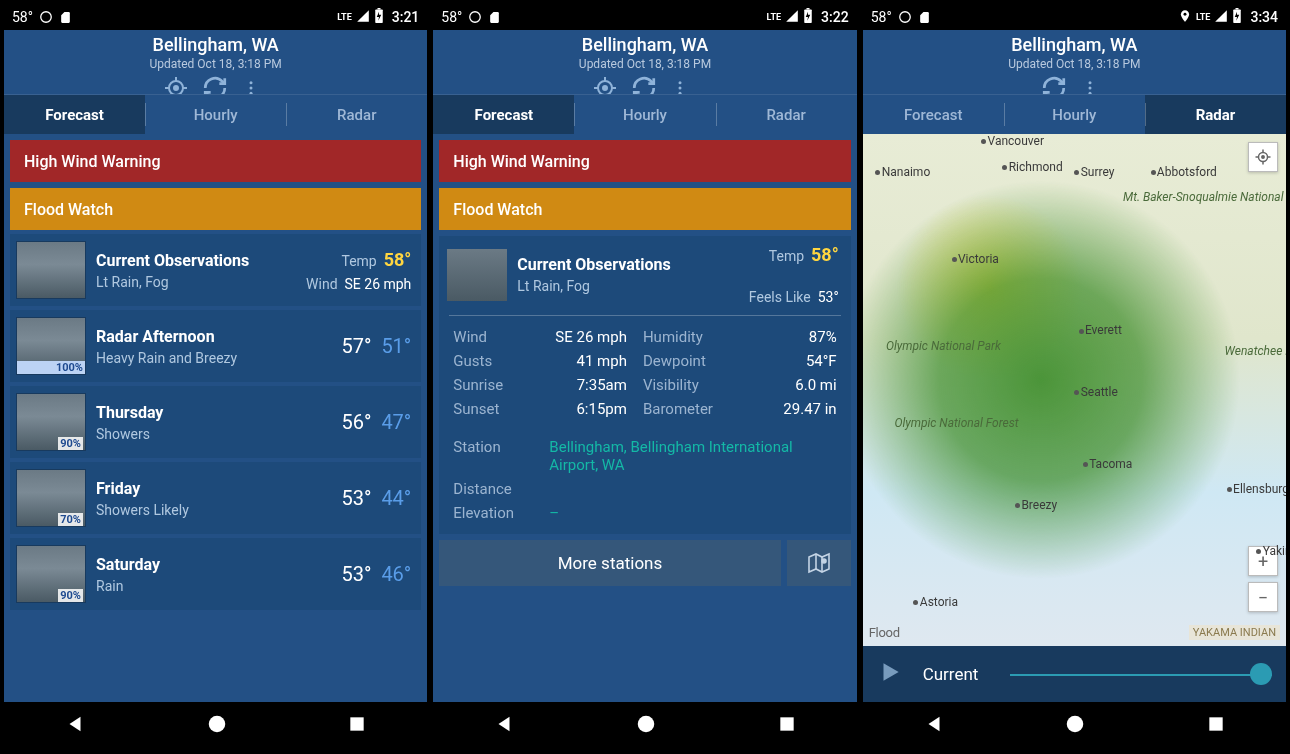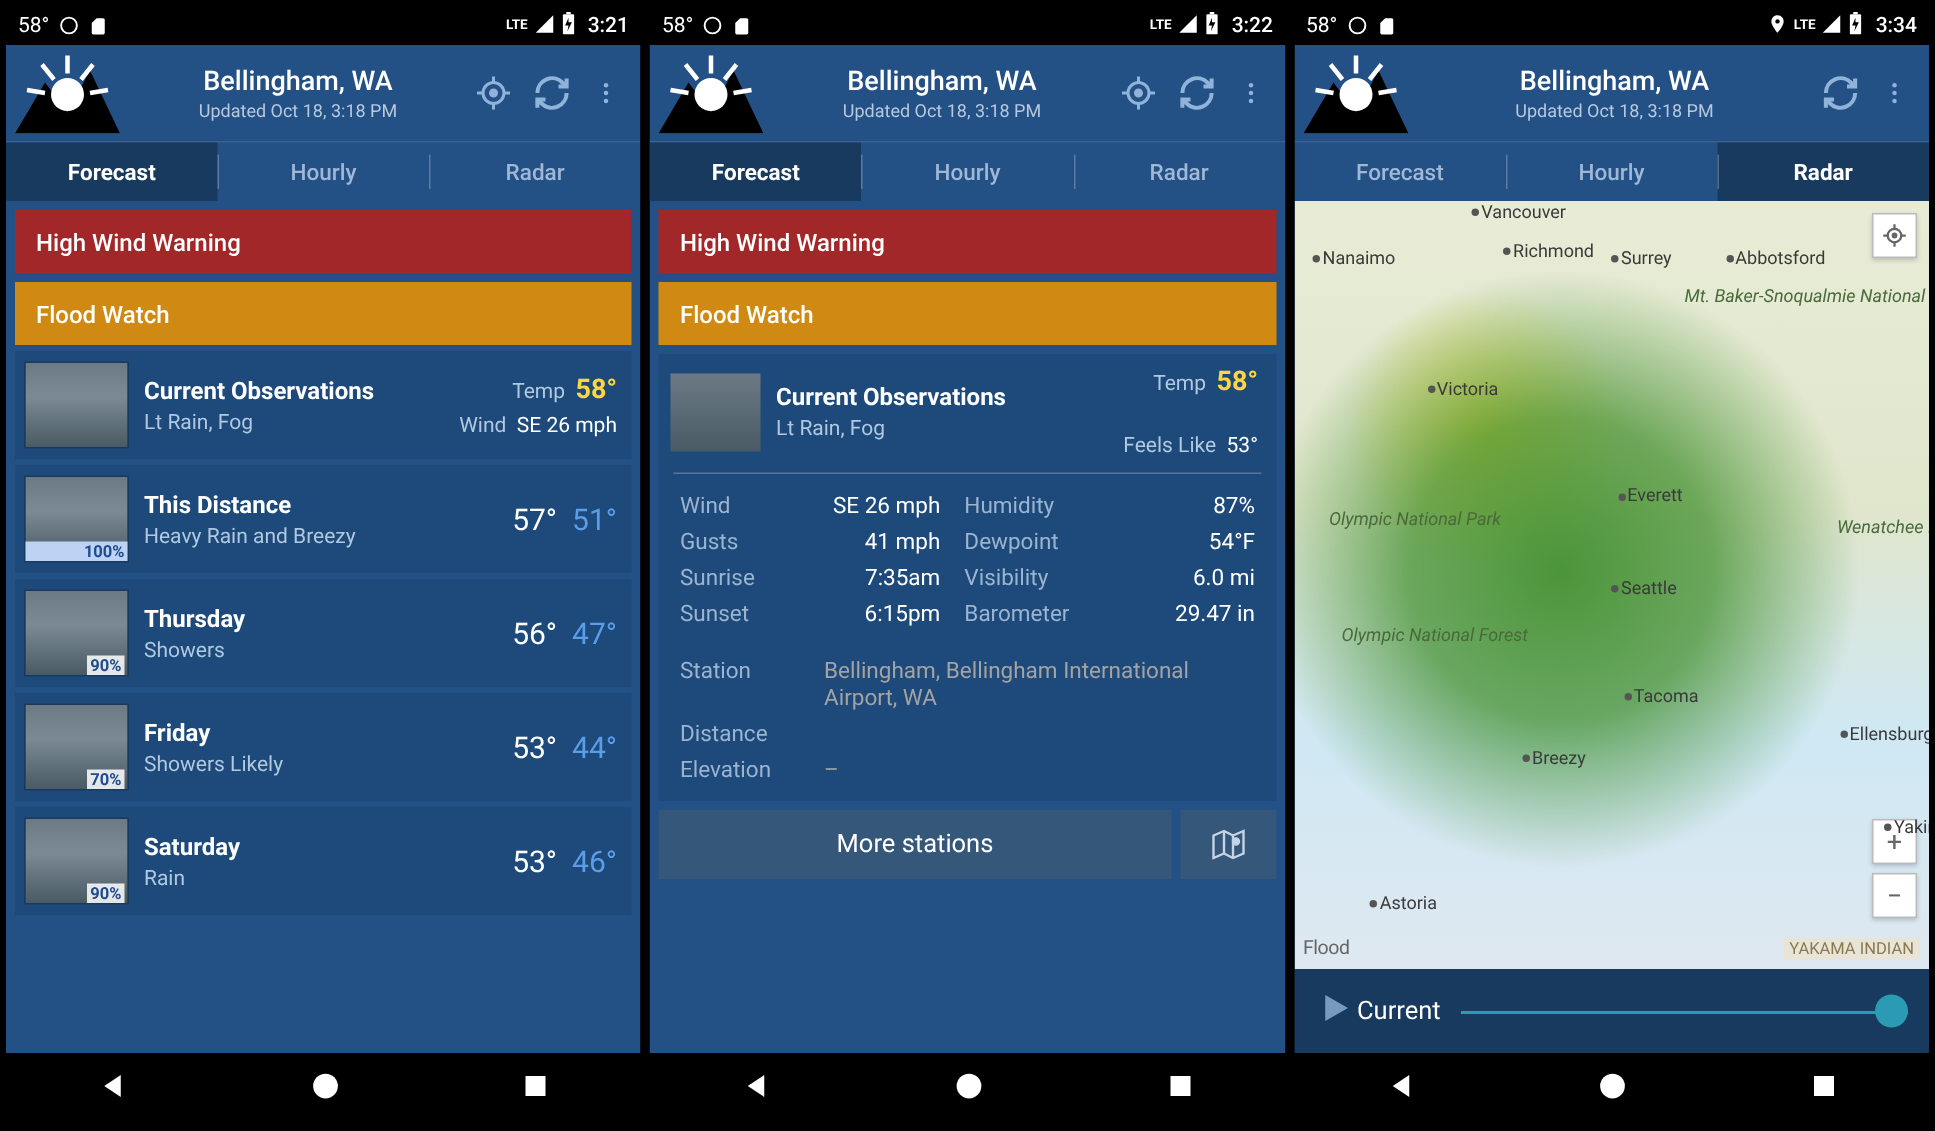--- a/index.html
+++ b/index.html
@@ -36,20 +36,21 @@
   .status-right .time { font-size:14px; font-weight:500; margin-left:4px;}
   .sd-icon { display:inline-flex;}
   
   .app-header {
     background: #235085;
     height: 64px;
     display: flex;
     align-items: center;
     padding: 0 6px;
     gap: 4px;
+    flex-direction: column;
   }
   .logo {
     width: 70px;
     height: 54px;
     position: relative;
     overflow: hidden;
   }
   .header-titles { flex:1; text-align:center; }
   .location-title { color:#fff; font-size:18px; font-weight:500; }
   .updated-sub { color:#b8c9de; font-size:12px; margin-top:2px;}
@@ -151,21 +152,21 @@
     color:#cddced;
   }
   .grid4 .lbl { color:#9bb4d0; white-space:nowrap;}
   .grid4 .val { color:#fff; text-align:right; white-space:nowrap;}
   .kv-block {
     padding: 6px 14px 12px 14px;
     font-size:15px;
   }
   .kv-row { display:flex; gap:14px; margin-top:6px;}
   .kv-row .k { color:#9bb4d0; width:82px;}
-  .kv-row .v { color:#a3a3a3; flex:1; }
+  .kv-row .v { color:#14b8a6; flex:1; }
   .btn-row { display:flex; gap:6px; margin:6px; }
   .more-stations {
     flex:1;
     background:#35577a;
     color:#fff;
     height:46px;
     display:flex;
     align-items:center;
     justify-content:center;
     font-size:17px;
@@ -193,21 +194,21 @@
     background:#fff; border:1px solid #bbb; color:#666;
     display:flex; align-items:center; justify-content:center;
     font-size:18px;
     box-shadow:0 1px 3px rgba(0,0,0,0.2);
   }
   .google-badge { position:absolute; left:6px; bottom:6px; font-size:13px; color:#666; letter-spacing:-0.3px;}
   .yakama { position:absolute; right:6px; bottom:6px; font-size:11px; color:#8a7a4e; background:#e8e5d8; padding:1px 4px;}
   .radar-footer {
     position:absolute; left:0; right:0; bottom:0; height:56px;
     background:#183a5e;
-    display:flex; align-items:center; padding:4px 14px; gap:2px;
+    display:flex; align-items:center; padding:4px 14px; gap:20px;
   }
   .play-triangle { color:#789bbd; }
   .radar-label { color:#fff; font-size:17px; flex:0 0 auto;}
   .radar-slider { flex:1; position:relative; height:24px; margin-left:12px;}
   .radar-slider .track { position:absolute; left:0; right:0; top:50%; height:2px; background:#2b9bb3; }
   .radar-slider .thumb-dot { position:absolute; right:0; top:50%; transform:translate(0,-50%); width:22px; height:22px; background:#2b9bb3; border-radius:50%;}
   
   .navbar {
     background:#000;
     height:48px;
@@ -316,21 +317,21 @@
         <div><span>Temp</span>&nbsp;&nbsp;<span class="temp-val">58°</span></div>
         <div style="margin-top:6px;"><span>Wind</span>&nbsp;&nbsp;<span style="color:#fff">SE 26 mph</span></div>
       </div>
     </div>
 
     <div class="forecast-row">
       <div class="thumb">
           <div class="pct pct-full">100%</div>
         </div>
       <div class="row-main">
-          <div class="row-title">This Distance</div>
+          <div class="row-title">Radar Afternoon</div>
           <div class="row-sub">Heavy Rain and Breezy</div>
         </div>
       <div class="row-temps">
           <span class="hi">57°</span>
           <span class="lo">51°</span>
         </div>
     </div>
     <div class="forecast-row">
       <div class="thumb">
           <div class="pct">90%</div>

